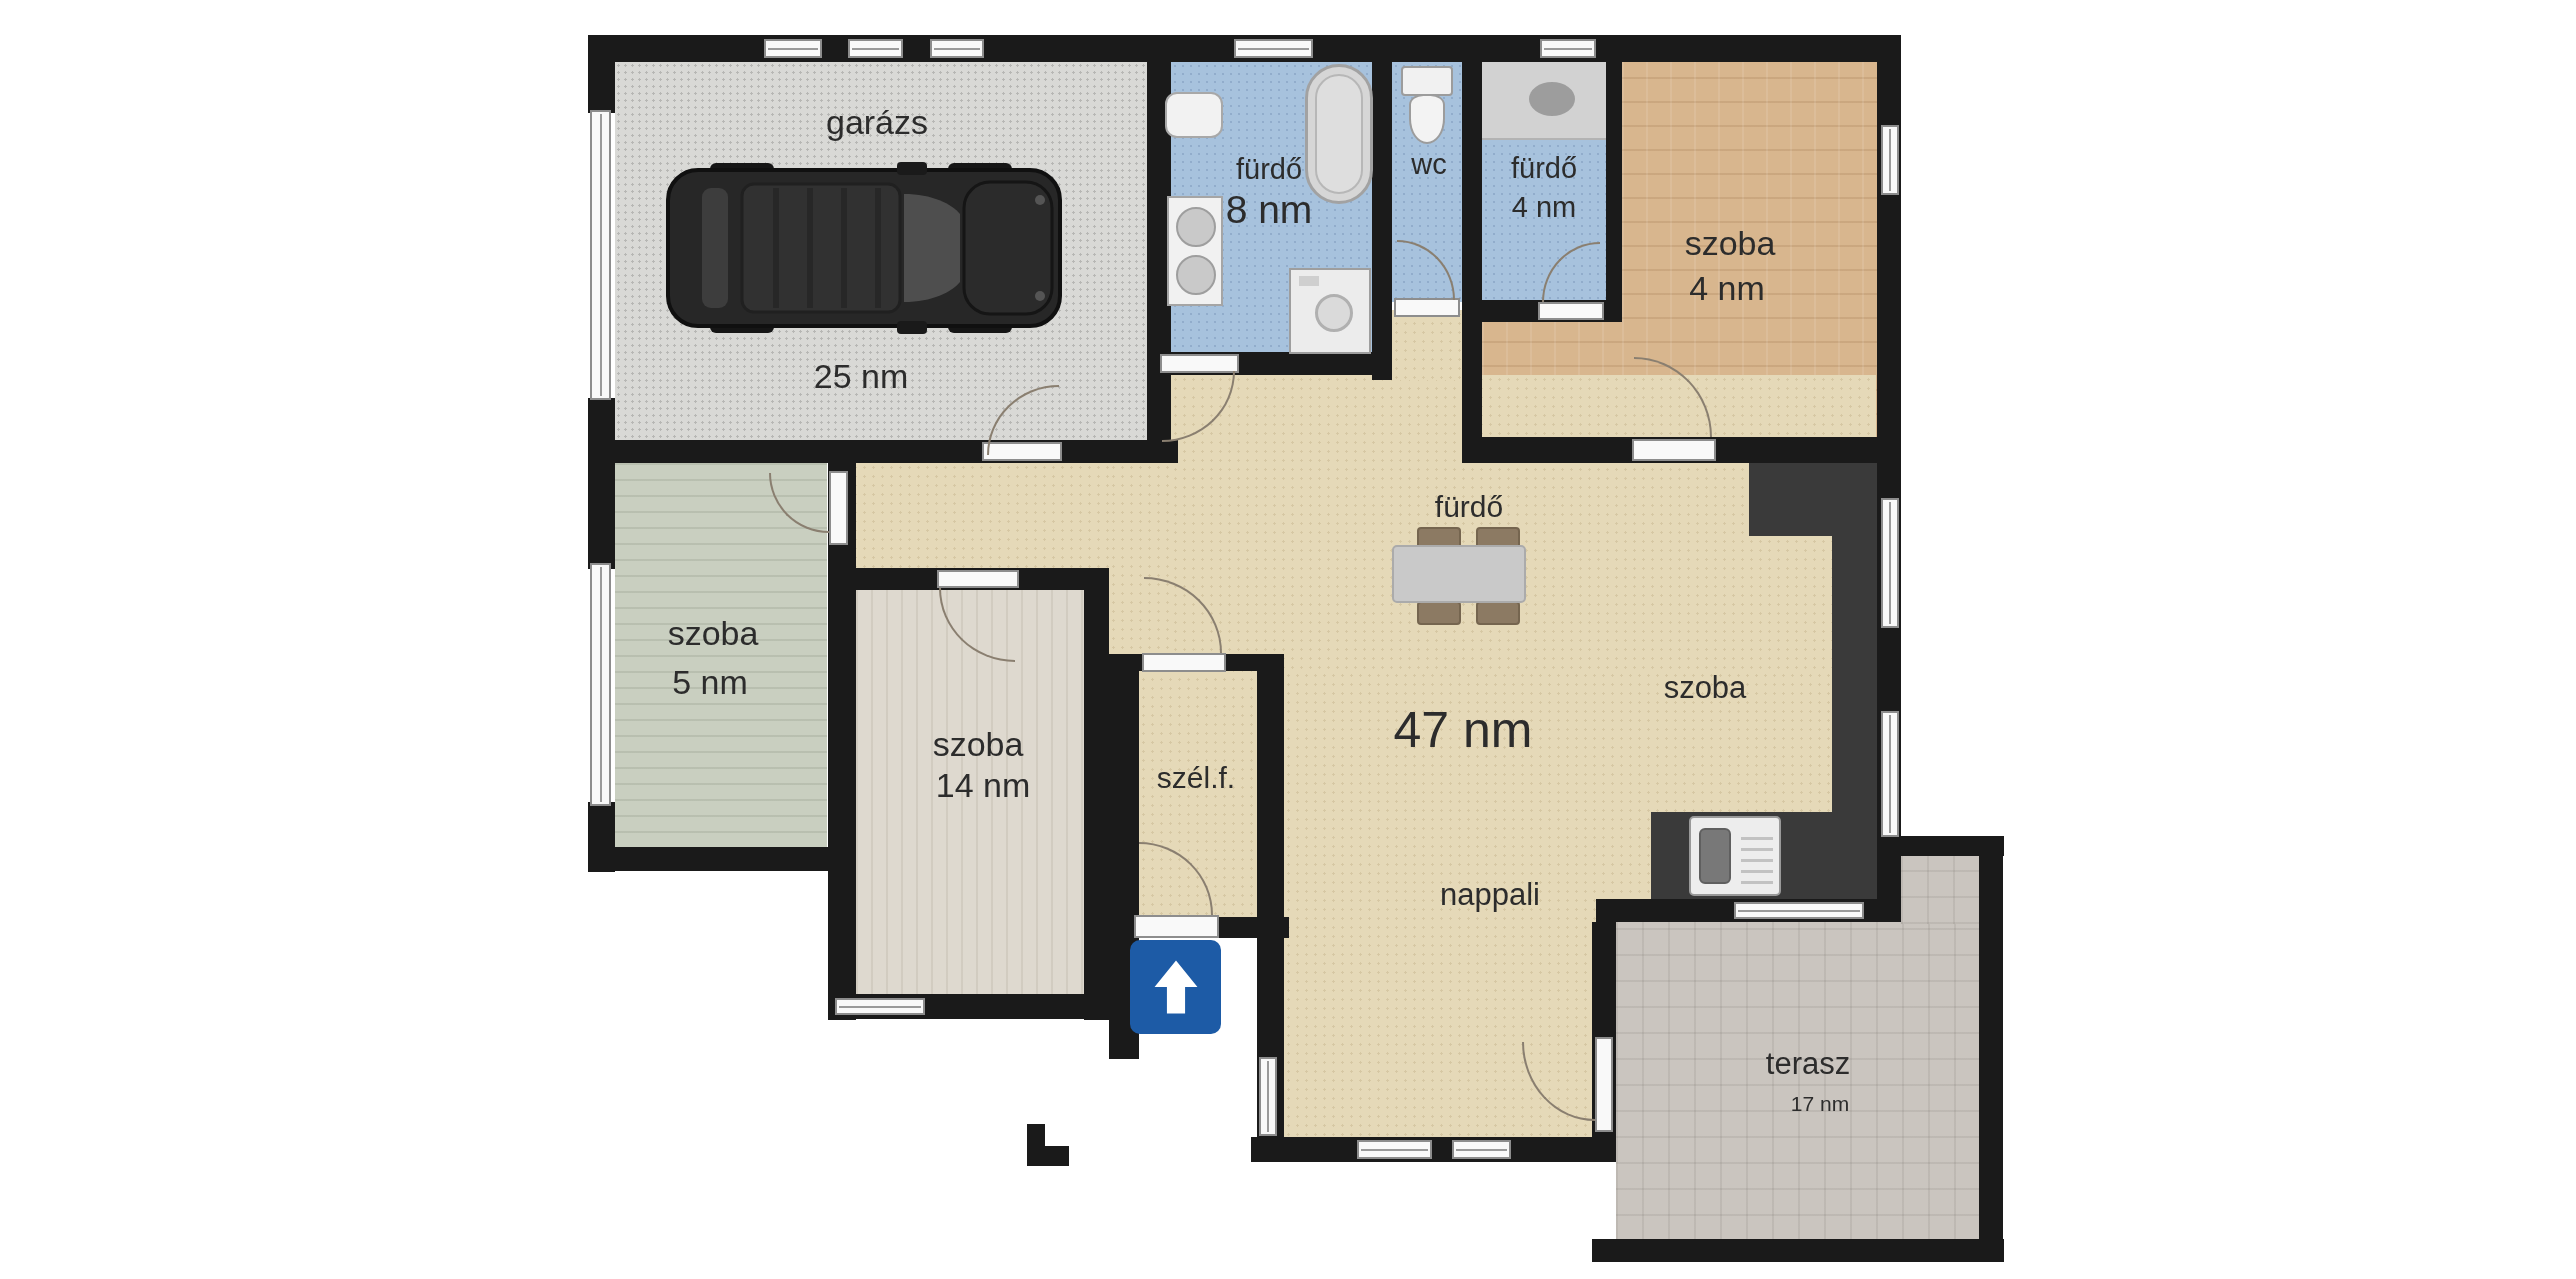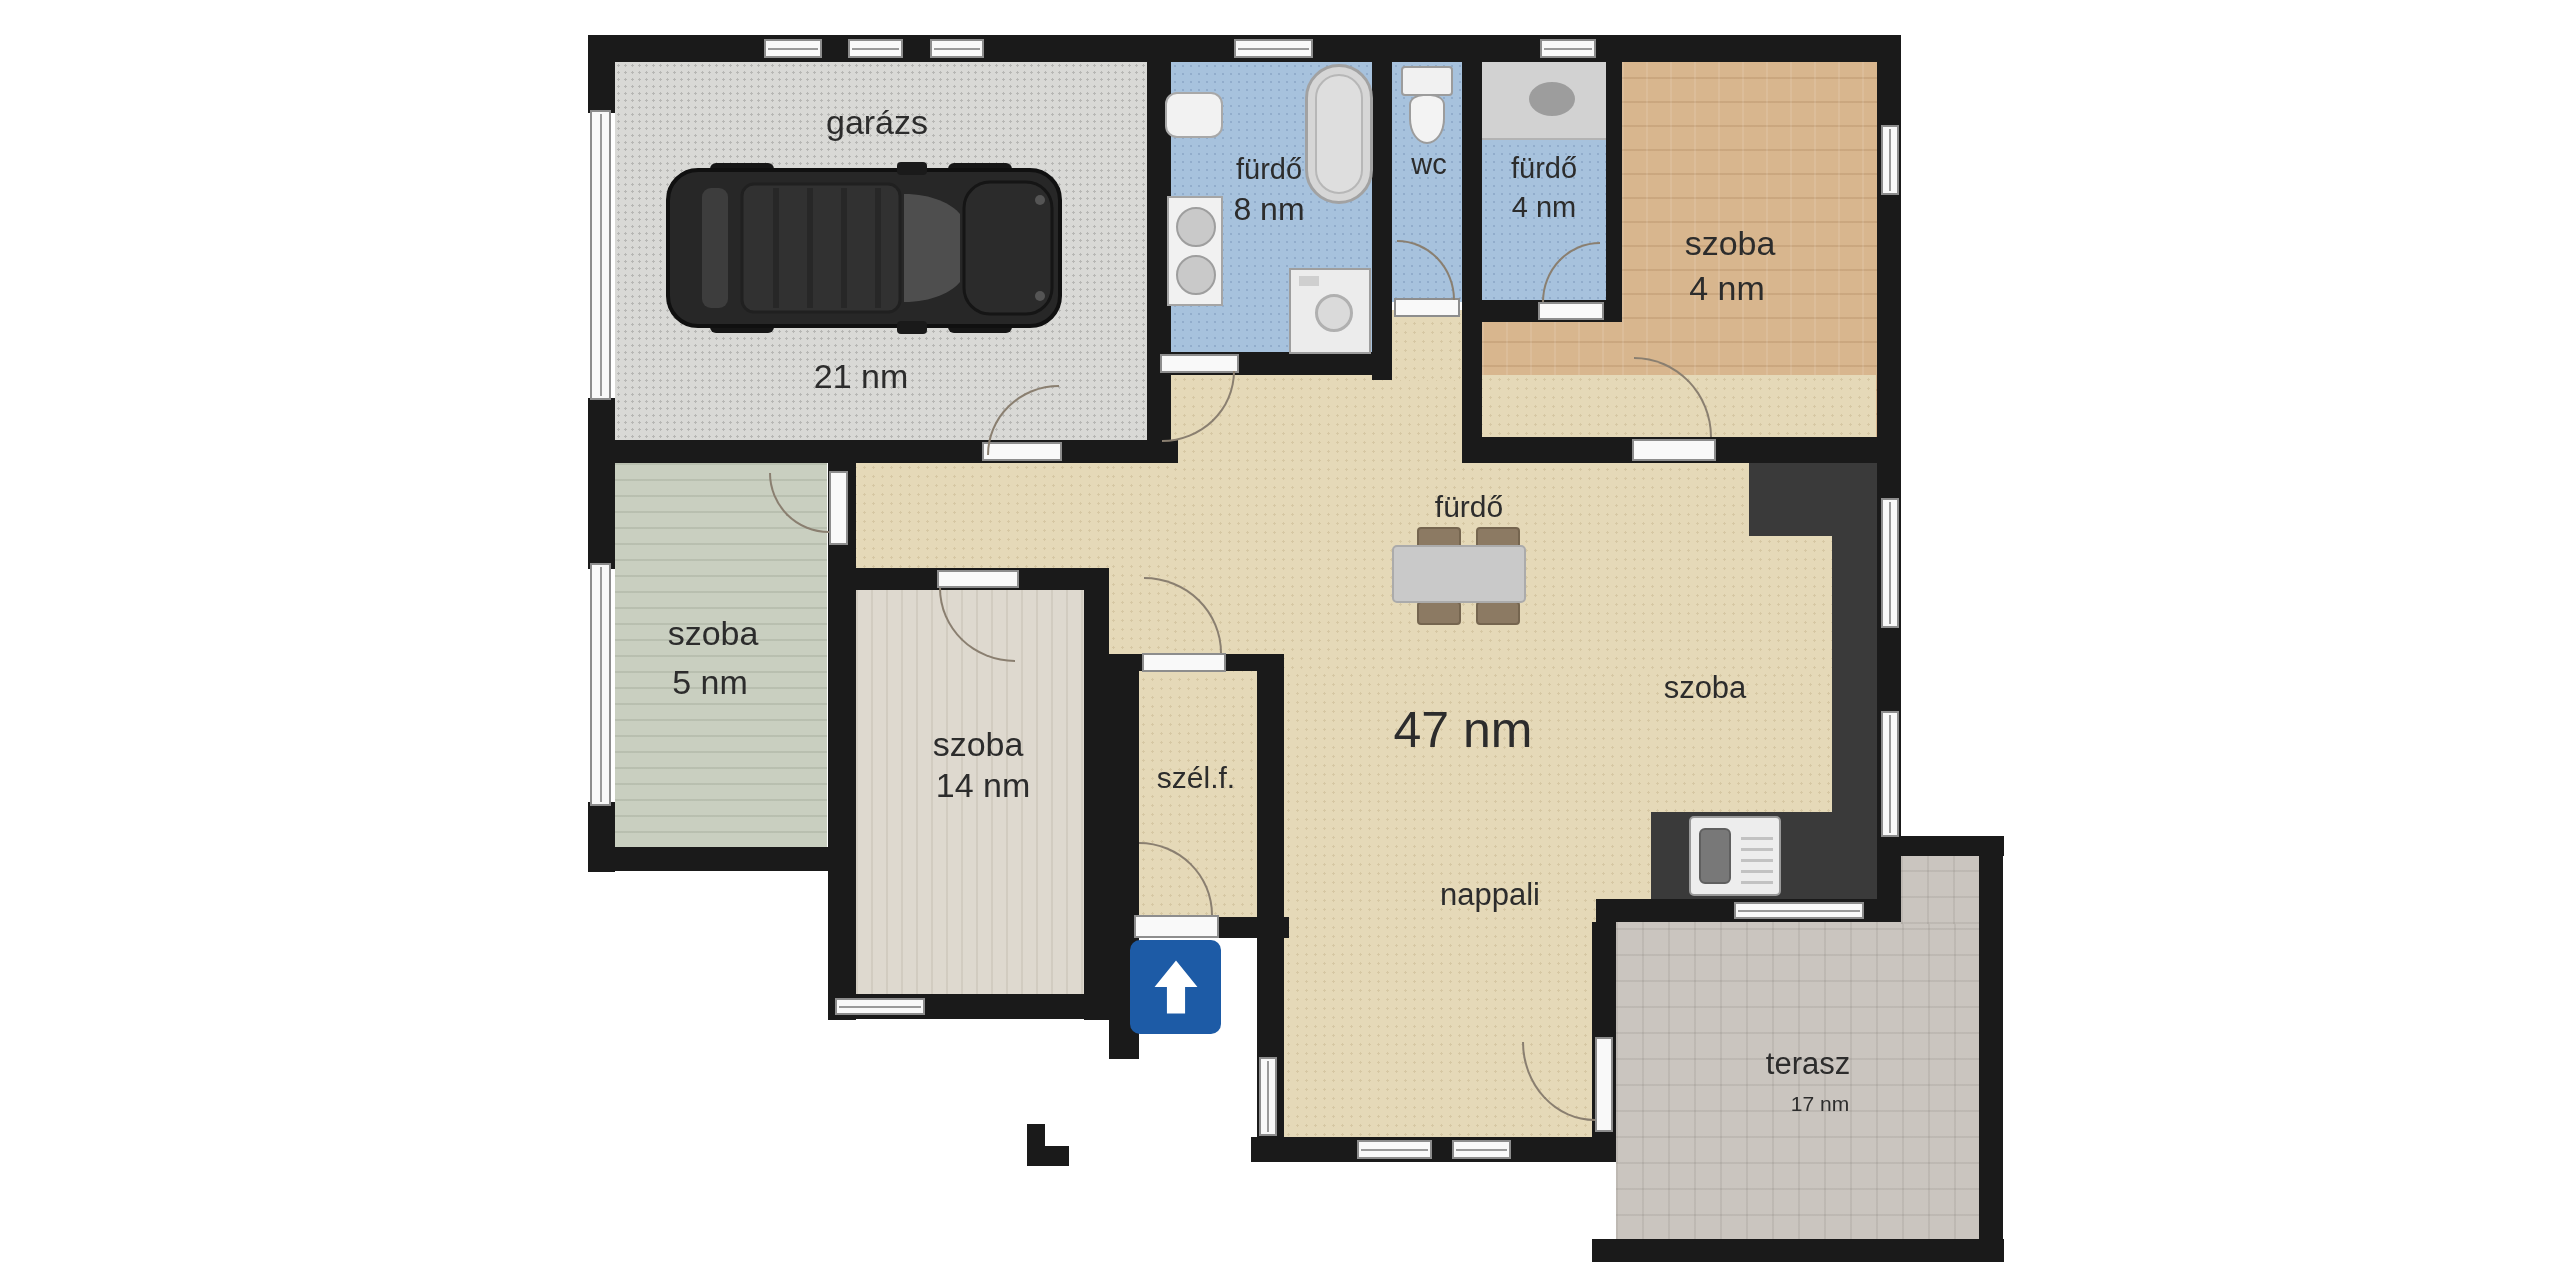--- a/index.html
+++ b/index.html
@@ -189,24 +189,24 @@
   <div class="fix" style="left:1476px;top:601px;width:44px;height:24px;background:#8c7a63;border:2px solid #75654f;border-radius:4px"></div>
   <div class="fix" style="left:1392px;top:545px;width:134px;height:58px;background:#c9c9c9;border:2px solid #ababab;border-radius:5px"></div>
 
   <div class="sign" style="left:1130px;top:940px;width:91px;height:94px">
     <svg width="66" height="70" viewBox="0 0 40 40">
       <path d="M20 4 L33 20 H25.5 V36 H14.5 V20 H7 Z" fill="#ffffff"></path>
     </svg>
   </div>
 
   <div class="lbl" style="left:877px;top:122px;font-size:34px">garázs</div>
-  <div class="lbl" style="left:861px;top:376px;font-size:34px">21 nm</div>
+  <div class="lbl" style="left:861px;top:376px;font-size:34px">25 nm</div>
 
   <div class="lbl" style="left:1269px;top:169px;font-size:29px">fürdő</div>
-  <div class="lbl" style="left:1269px;top:209px;font-size:32px">8 nm</div>
+  <div class="lbl" style="left:1269px;top:209px;font-size:39px">8 nm</div>
 
   <div class="lbl" style="left:1429px;top:164px;font-size:29px">wc</div>
 
   <div class="lbl" style="left:1544px;top:168px;font-size:29px">fürdő</div>
   <div class="lbl" style="left:1544px;top:207px;font-size:29px">4 nm</div>
 
   <div class="lbl" style="left:1730px;top:243px;font-size:34px">szoba</div>
   <div class="lbl" style="left:1727px;top:288px;font-size:34px">4 nm</div>
 
   <div class="lbl" style="left:713px;top:633px;font-size:34px">szoba</div>

